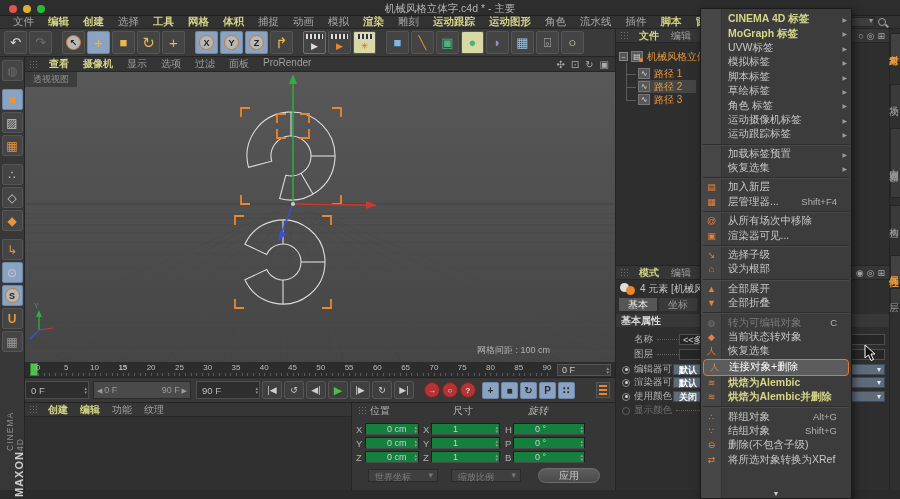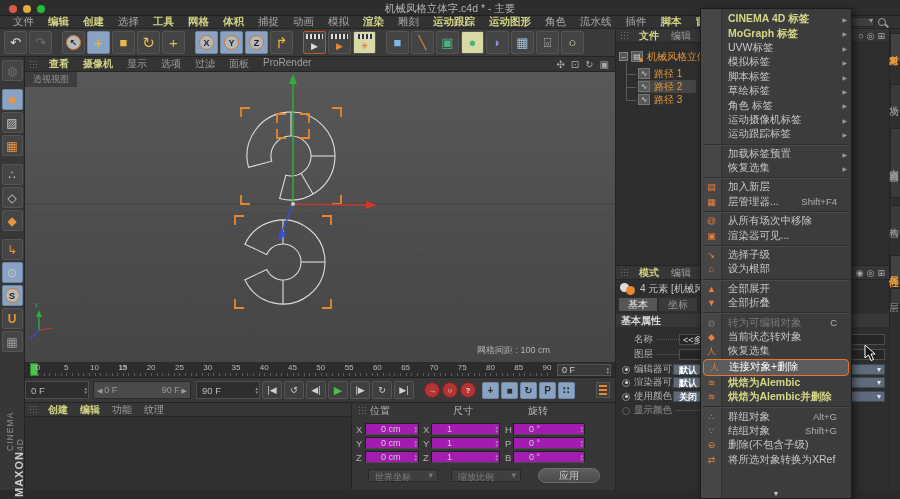--- a/index.html
+++ b/index.html
@@ -65,21 +65,21 @@
 #mat-panel{left:25px;top:403px;width:327px;height:87px;background:#303030;border-right:1px solid #242424}
 .panel-head{height:14px;background:#363636;border-bottom:1px solid #262626;display:flex;align-items:center}
 .ph-item{padding:0 6px;font-size:10px;color:#9f9f9f;white-space:nowrap}
 .ph-item.emph{color:#d4d487;font-weight:bold}
 #brand{left:0;top:407px;width:25px;height:92px;display:flex;justify-content:center;align-items:flex-end;gap:0;writing-mode:vertical-rl;transform:rotate(180deg);padding:2px 0}
 #brand .b1{font-size:11px;font-weight:bold;color:#cfcfcf;letter-spacing:1px}
 #brand .b2{font-size:8.5px;color:#8f8f8f;letter-spacing:1px}
 #coord-panel{left:352px;top:403px;width:263px;height:87px;background:#363636}
 .co-head{position:absolute;top:1px;font-size:10px;color:#b8b8b8}
 .co-lab{position:absolute;font-size:9.5px;color:#b0b0b0}
-.co-input{position:absolute;height:12px;background:#a21caf;border:1px solid #1f1f1f;border-bottom-color:#4a4a4a;font-size:9px;color:#ccc;padding-left:15px;line-height:11px}
+.co-input{position:absolute;height:12px;background:#15803d;border:1px solid #1f1f1f;border-bottom-color:#4a4a4a;font-size:9px;color:#ccc;padding-left:21px;line-height:11px}
 .co-dd{position:absolute;top:66px;width:70px;height:13px;background:#3f3f3f;border:1px solid #2a2a2a;font-size:9px;color:#7e7e7e;padding:1px 0 0 6px}
 .co-dd:after{content:"▾";position:absolute;right:4px;top:0;color:#777;font-size:9px}
 #apply-btn{position:absolute;top:65px;left:186px;width:62px;height:15px;background:linear-gradient(#5e5e5e,#4a4a4a);border:1px solid #6e6e6e;border-radius:8px;text-align:center;font-size:10px;color:#ccc;line-height:14px}
 
 #om-panel{left:615px;top:29px;width:274px;height:236px;background:#2e2e2e;border-left:1px solid #242424}
 #am-panel{left:615px;top:265px;width:274px;height:225px;background:#2e2e2e;border-left:1px solid #242424;border-top:1px solid #242424}
 .ph-icons{margin-left:auto;display:flex;gap:3px;padding-right:4px;font-size:9px;color:#aaa}
 .om-row{position:absolute;height:13px;display:flex;align-items:center;font-size:10px;color:#e69a3d;white-space:nowrap}
 .om-icon{width:12px;height:11px;background:#585858;border:1px solid #777;margin-right:4px;display:flex;align-items:center;justify-content:center;font-size:8px;color:#ddd;position:relative}
 .om-icon i{position:absolute;right:-1px;bottom:-1px;width:4px;height:4px;background:#e8872e;border-radius:50%}
@@ -543,21 +543,21 @@
   <div id="brand" class="abs">
     <span class="b1">MAXON</span>
     <span class="b2">CINEMA 4D</span>
   </div>
 
   <div id="coord-panel" class="abs">
     <span class="grip" style="position:absolute;left:2px;top:3px"></span>
     <div id="coord-inner">
         <div class="co-head" style="left: 18px;">位置</div>
         <div class="co-head" style="left: 101px;">尺寸</div>
-        <div class="co-head" style="left: 176px;">旋转</div>
+        <div class="co-head" style="left: 176px; font-style: italic;">旋转</div>
         <div class="co-lab" style="left: 4px; top: 21px;">X</div>
         <div class="co-input" style="left: 13px; top: 20px; width: 54px;">0 cm<span class="stepper"></span></div>
         <div class="co-lab" style="left: 4px; top: 35px;">Y</div>
         <div class="co-input" style="left: 13px; top: 34px; width: 54px;">0 cm<span class="stepper"></span></div>
         <div class="co-lab" style="left: 4px; top: 49px;">Z</div>
         <div class="co-input" style="left: 13px; top: 48px; width: 54px;">0 cm<span class="stepper"></span></div>
         <div class="co-dd" style="left: 16px;">世界坐标</div>
         <div class="co-lab" style="left: 71px; top: 21px;">X</div>
         <div class="co-input" style="left: 79px; top: 20px; width: 69px;">1<span class="stepper"></span></div>
         <div class="co-lab" style="left: 71px; top: 35px;">Y</div>
@@ -666,21 +666,21 @@
           <div class="am-dd" style="top: 1px;">默认</div>
         </div>
         <div class="am-row" style="top: 124px;">
           <span class="radio on"></span>
           <span>使用颜色</span>
           <span class="leader"></span>
           <div class="am-dd" style="top: 1px;">关闭</div>
         </div>
         <div class="am-row" style="top: 138px;">
           <span class="radio off"></span>
-          <span style="color: rgb(111, 111, 111); font-weight: bold;">显示颜色</span>
+          <span style="color: rgb(111, 111, 111);">显示颜色</span>
           <span class="leader"></span>
           <span style="font-size: 6px; color: rgb(119, 119, 119); margin-left: 2px;">▶</span>
         </div>
       </div>
   </div>
 
   <div id="rtabs" class="abs">
       <div class="rtab act" style="top: 4px; height: 30px;">对象</div>
       <div class="rtab" style="top: 55px; height: 30px;">场次</div>
       <div class="rtab" style="top: 99px; height: 70px;">内容浏览器</div>

